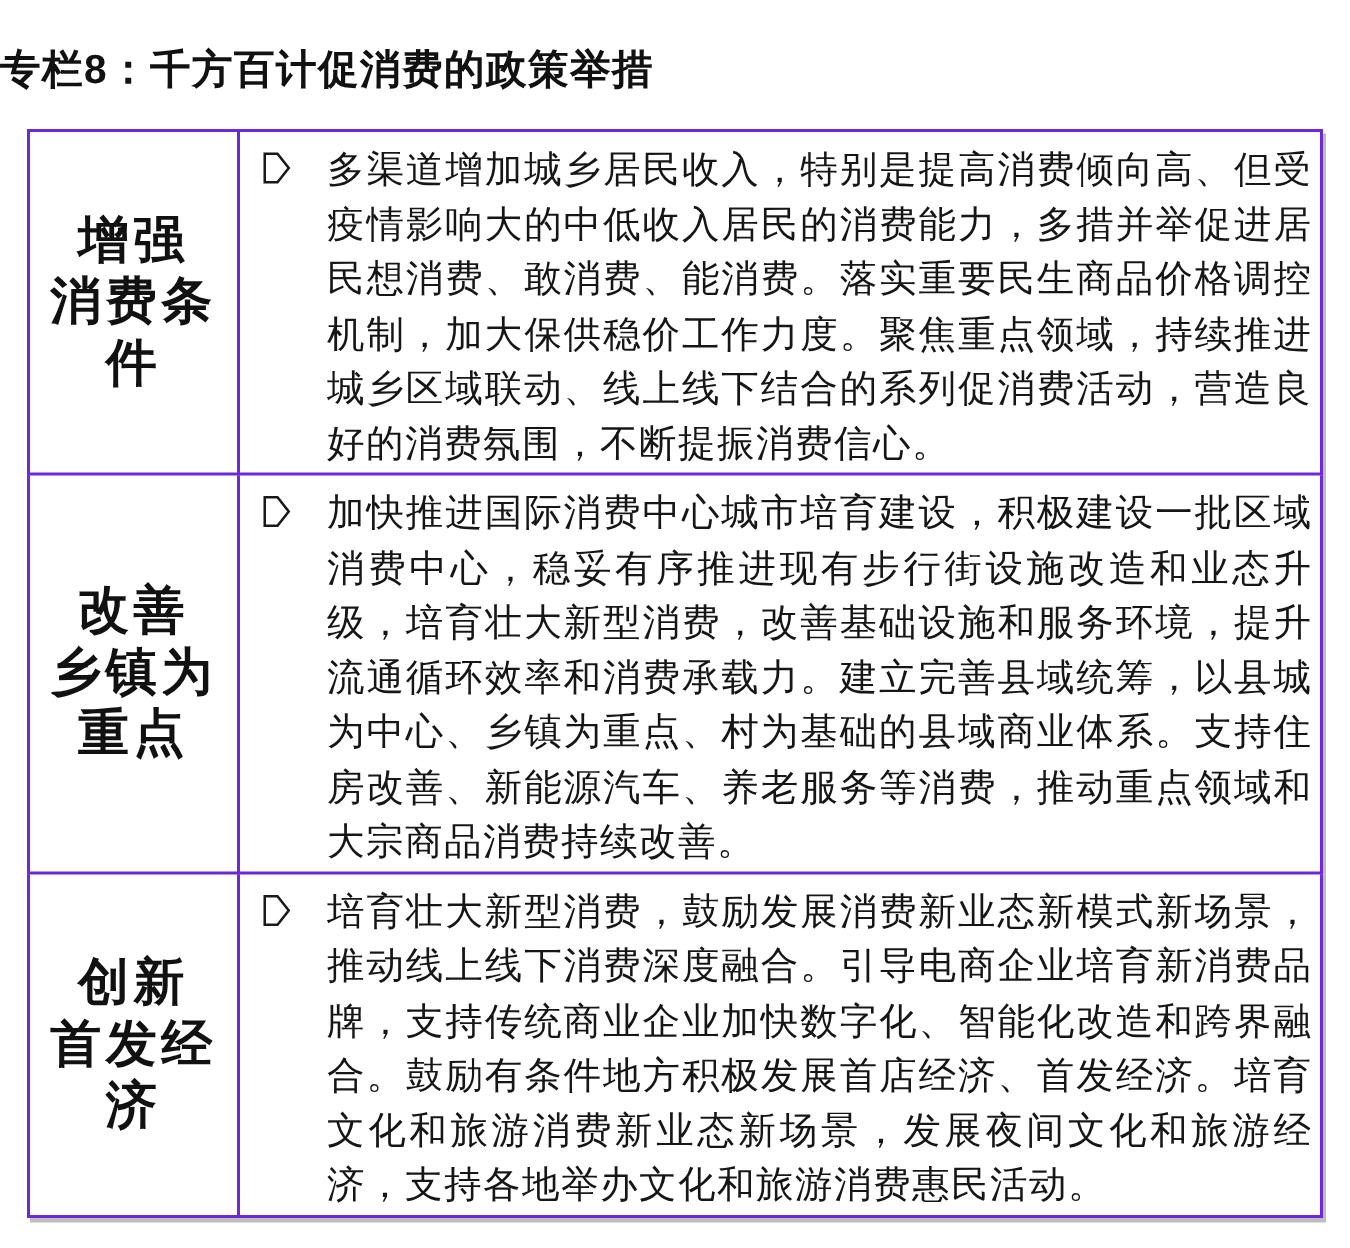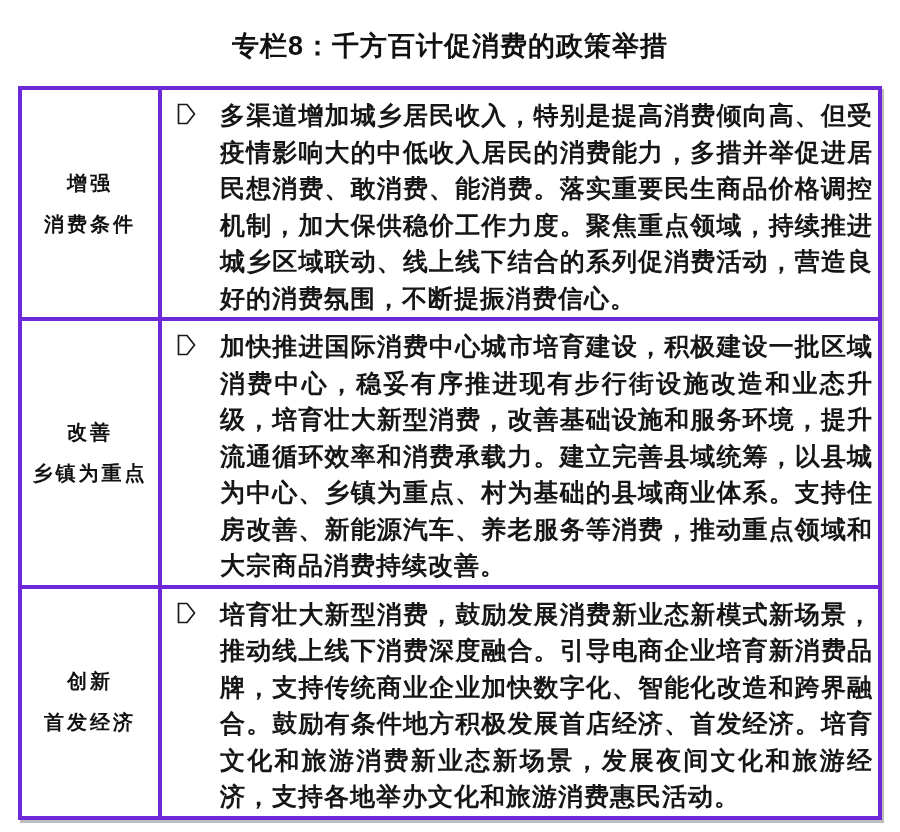--- a/index.html
+++ b/index.html
@@ -13,51 +13,50 @@
     color: #111111;
   }
   .page {
     width: 900px;
     height: 832px;
     padding-top: 27px;
     overflow: hidden;
   }
   .title {
     margin: 0 0 21px 0;
-    text-align: center;
+    text-align: left;
     font-family: "Liberation Sans", "DejaVu Sans", sans-serif;
     font-weight: bold;
     font-size: 27px;
     line-height: 38px;
     letter-spacing: 1px;
     color: #111111;
   }
   table.policy-table {
     border-collapse: collapse;
     table-layout: fixed;
     width: 864px;
     margin-left: 18px;
     border: 2px solid #1b1b1b;
     box-shadow: 2px 3px 0 #bdbdbd;
     background: #ffffff;
   }
   table.policy-table td {
-    border: 4px solid #6d28d9;
-    font-weight: bold;
+    border: 2px solid #6d28d9;
   }
   col.label-col { width: 140px; }
   tr.row-1 { height: 224px; }
   tr.row-2 { height: 265px; }
   tr.row-3 { height: 225px; }
   td.label-cell {
     vertical-align: middle;
     text-align: center;
     font-family: "Liberation Sans", "DejaVu Sans", sans-serif;
     font-weight: bold;
-    font-size: 20px;
+    font-size: 34px;
     line-height: 41px;
     letter-spacing: 3px;
     padding: 0 2px;
   }
   td.content-cell {
     position: relative;
     vertical-align: top;
     padding: 8px 5px 0 58px;
   }
   .bullet {

